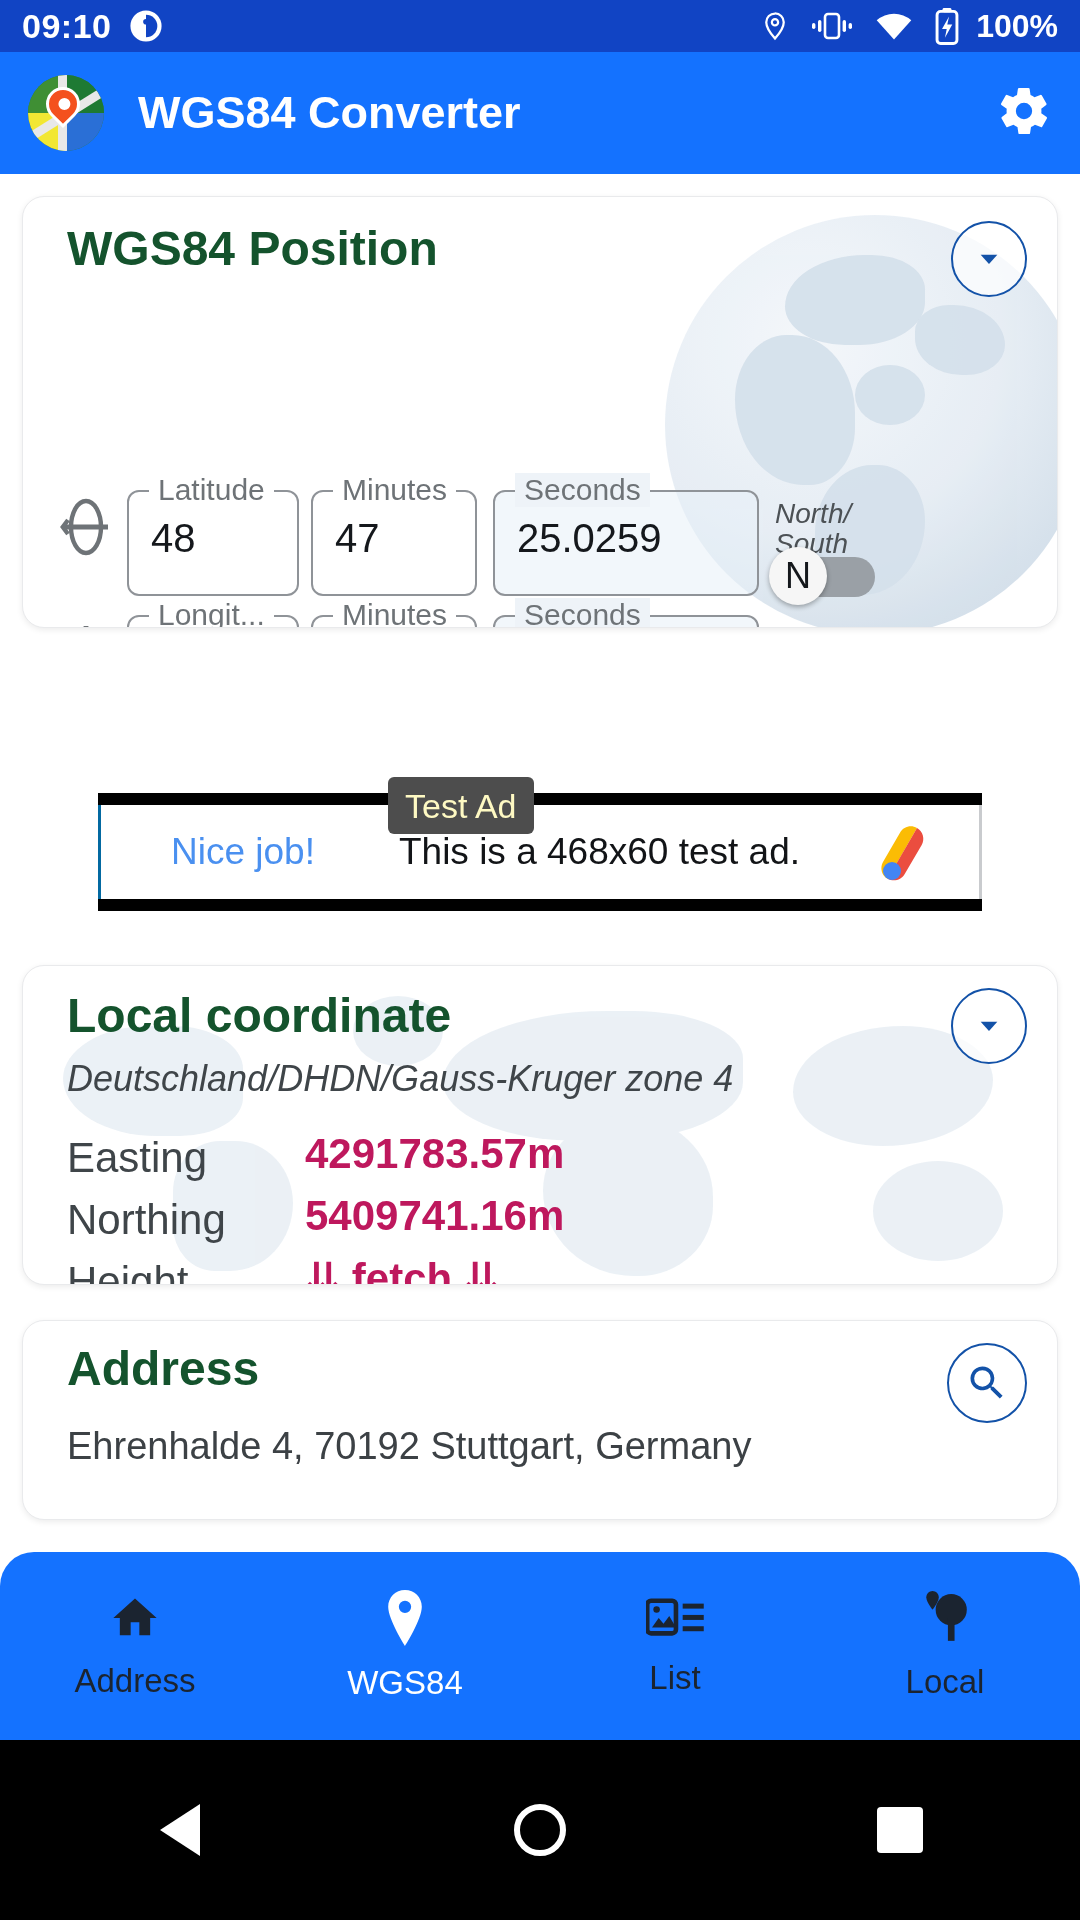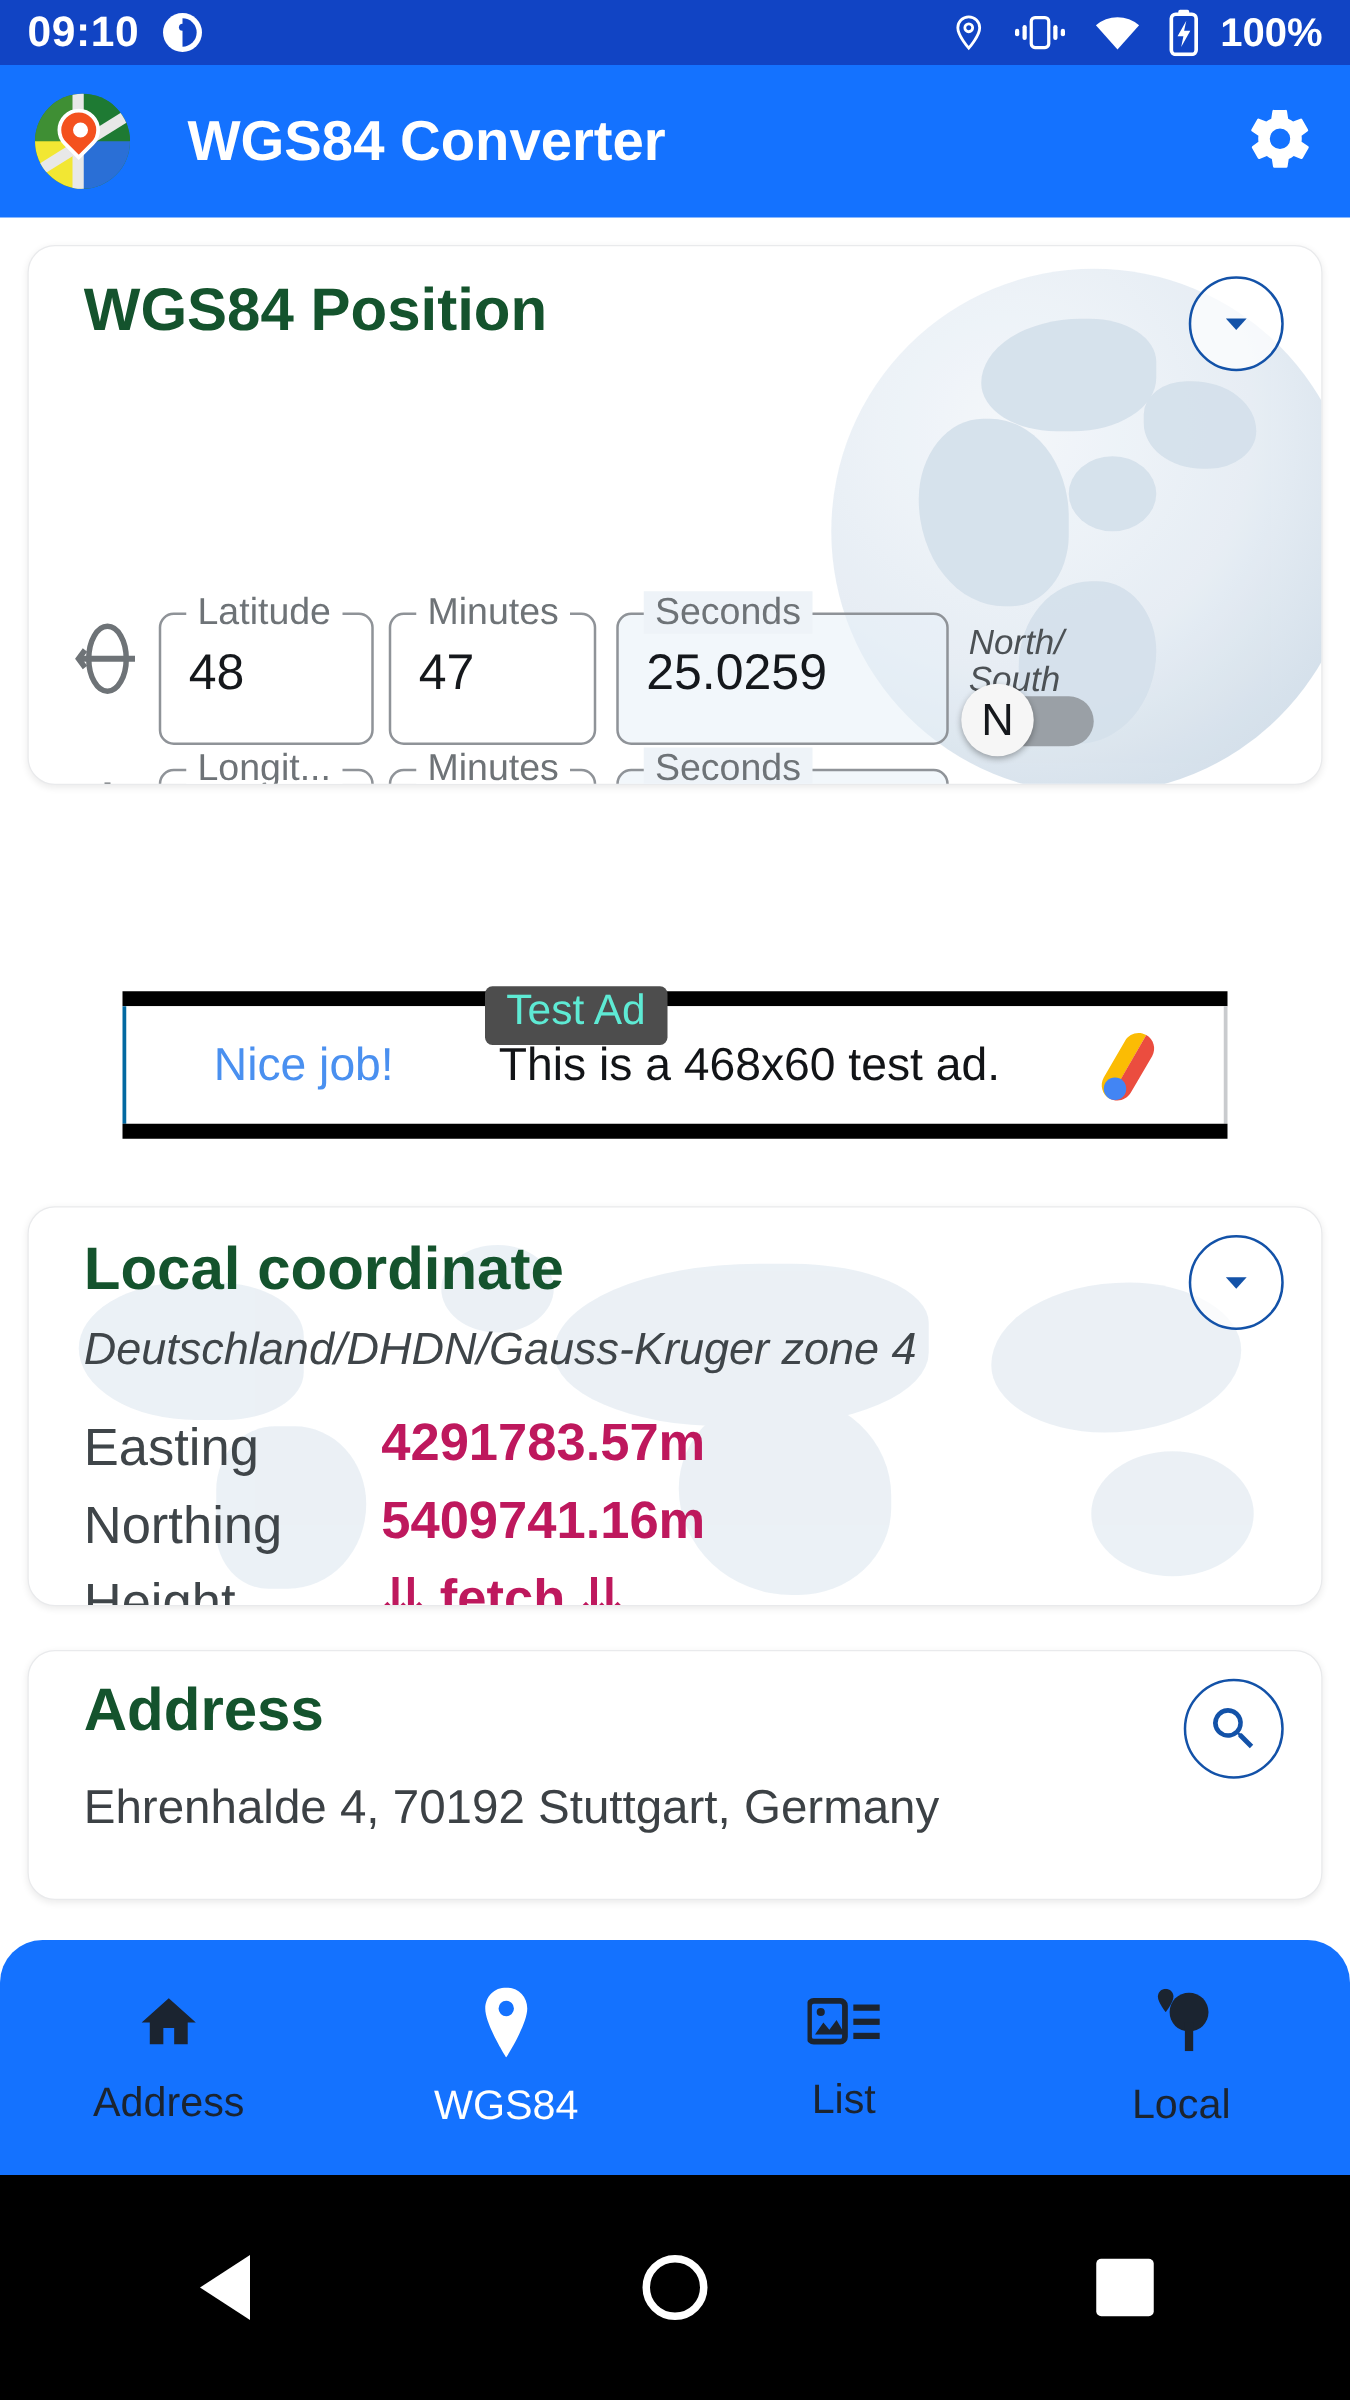--- a/index.html
+++ b/index.html
@@ -19,21 +19,21 @@
   }
   #clock { font-size: 34px; font-weight: 700; letter-spacing: .5px; }
   #sb-left-icons { margin-left: 18px; display: flex; align-items: center; }
   #sb-right { margin-left: auto; display: flex; align-items: center; gap: 20px; }
   .sb-ic { display: flex; align-items: center; }
   #battpct { font-size: 32px; font-weight: 700; margin-left: -4px; }
 
   
   #appbar {
     position: absolute; left: 0; top: 52px; width: 1080px; height: 122px;
-    background: #1472ff; display: flex; align-items: center; padding: 0 28px; gap: 12px;
+    background: #1472ff; display: flex; align-items: center; padding: 0 28px;
   }
   #app-logo {
     width: 76px; height: 76px; border-radius: 50%;
     background: #2e7d32; position: relative; overflow: hidden; flex: none;
   }
   #app-logo .q1 { position: absolute; left: 0; top: 0; width: 38px; height: 38px; background: #3f8f34; }
   #app-logo .q2 { position: absolute; left: 38px; top: 0; width: 38px; height: 38px; background: #1e7a33; }
   #app-logo .q3 { position: absolute; left: 0; top: 38px; width: 38px; height: 38px; background: #f2e733; }
   #app-logo .q4 { position: absolute; left: 38px; top: 38px; width: 38px; height: 38px; background: #2a6fd6; }
   #app-logo .road { position: absolute; left: -6px; top: 34px; width: 92px; height: 9px; background: #e8e8e8; transform: rotate(-32deg); }
@@ -114,22 +114,22 @@
   #ad-bot-bar { top: 106px; }
   #ad-body {
     position: absolute; left: 0; top: 12px; width: 884px; height: 94px; background: #fff;
     border-left: 3px solid #0369a1; border-right: 3px solid #c9cbce;
     display: flex; align-items: center; text-align: center;
   }
   #ad-cta { font-size: 37px; color: #4a90f0; margin-left: 70px; }
   #ad-text { font-size: 37px; color: #121417; margin-left: 84px; }
   #ad-logo { position: absolute; right: 42px; top: 14px; width: 66px; height: 66px; }
   #ad-badge {
-    position: absolute; left: 290px; top: -16px; background: #4d4d4d; color: #5eead4;
-    font-size: 34px; padding: 0 17px 8px; border-radius: 6px; margin-top: 12px;
+    position: absolute; left: 290px; top: -16px; background: #4d4d4d; color: #fef9c3;
+    font-size: 34px; padding: 10px 17px 8px; border-radius: 6px;
   }
 
   
   #card-local { left: 22px; top: 965px; width: 1036px; height: 320px; }
   #local-title { position: absolute; left: 44px; top: 22px; font-size: 48px; }
   #local-sub { position: absolute; left: 44px; top: 92px; font-size: 36px; font-style: italic; color: #3f4549; }
   #local-collapse {
     position: absolute; right: 30px; top: 22px; width: 76px; height: 76px;
     border-radius: 50%; border: 2px solid #1352a8; display: flex; align-items: center; justify-content: center;
     background: rgba(255,255,255,.72);

